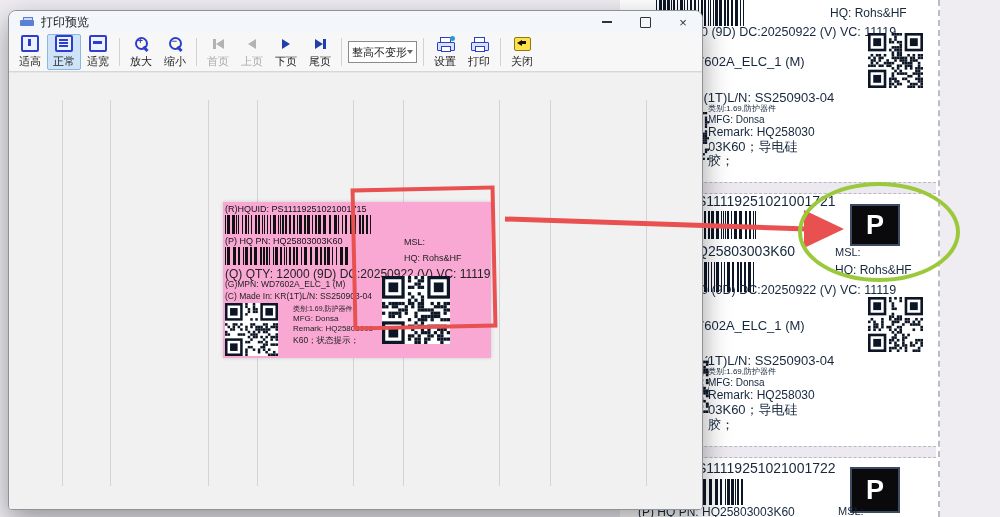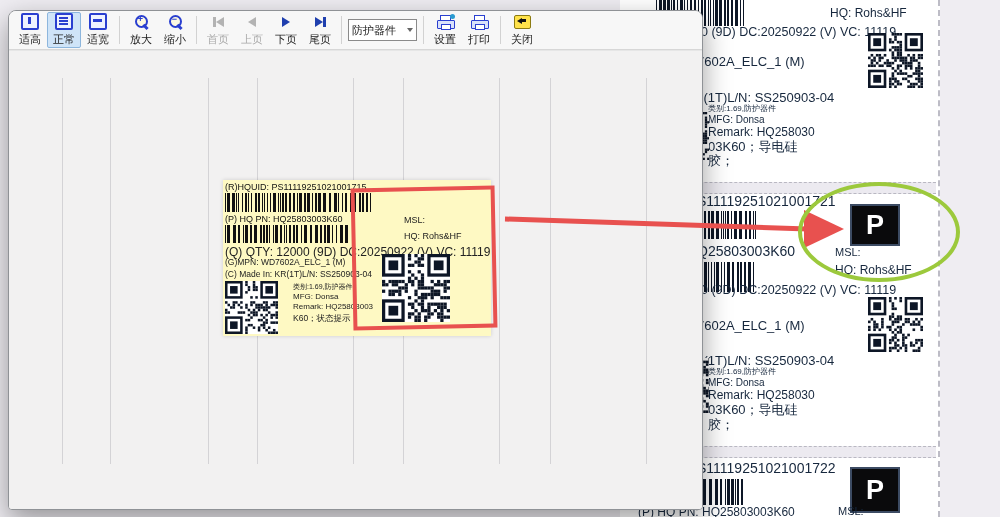--- a/index.html
+++ b/index.html
@@ -63,21 +63,21 @@
   .ic-printer .paper{position:absolute;left:3px;top:0;width:9px;height:5px;background:#fff;border:1px solid #2a3fd0;}
   .ic-printer .out{position:absolute;left:4px;top:9px;width:8px;height:4px;background:#fff;border:1px solid #2a3fd0;}
   .ic-printer.gear::after{content:"";position:absolute;right:-1px;top:-1px;width:5px;height:5px;background:#2a9bd0;border-radius:50%;}
   .ic-exit{width:15px;height:12px;background:#ffe24a;border:1px solid #8c7b12;border-radius:2px;position:relative;}
   .ic-exit .a1{position:absolute;left:2px;top:2px;width:0;height:0;border-right:5px solid #111;
                border-top:3px solid transparent;border-bottom:3px solid transparent;}
   .ic-exit .a2{position:absolute;left:6px;top:3.5px;width:5px;height:3px;background:#111;}
   
   .preview{flex:1;background:#f2f1f1;position:relative;overflow:hidden;border-top:1px solid #e6e6e6;}
   .vline{position:absolute;top:27px;height:386px;width:1px;background:#d4d3d6;}
-  .plabel{position:absolute;left:214px;top:129px;width:268px;height:156px;background:#fef9c3;
+  .plabel{position:absolute;left:214px;top:129px;width:268px;height:156px;background:#f9a8d4;
           box-shadow:0 0 4px rgba(0,0,0,.15);color:#222;}
   .plabel .t{position:absolute;white-space:nowrap;line-height:1;}
   
   .statusbar{height:20px;flex:none;background:#f0f0f0;border-top:1px solid #d8d8d8;
              display:flex;align-items:stretch;font-size:11px;color:#333;padding:1px 2px;}
   .scell{border:1px solid #d0cfc9;background:#f3f3f1;display:flex;align-items:center;padding:0 6px;
          margin-right:2px;white-space:nowrap;}
   .grip{margin-left:auto;width:14px;height:14px;align-self:flex-end;
         background:linear-gradient(135deg,transparent 50%,#bbb 50%,#bbb 56%,transparent 56%,transparent 66%,#bbb 66%,#bbb 72%,transparent 72%,transparent 82%,#bbb 82%,#bbb 88%,transparent 88%);}
   
@@ -860,20 +860,36 @@
         <div style="width: 1px; margin-right: 1px; background: rgb(13, 22, 38);"></div>
         <div style="width: 2px; margin-right: 2px; background: rgb(13, 22, 38);"></div>
         <div style="width: 2px; margin-right: 2px; background: rgb(13, 22, 38);"></div>
       </div>
   <div class="abs lbl-txt" style="left:18px;top:506px;font-size:12px;">(P) HQ PN: HQ25803003K60</div>
   <div class="abs pbadge" style="left:230px;top:467px;height:42px;">P</div>
   <div class="abs lbl-txt" style="left:218px;top:506px;font-size:11px;">MSL:</div>
 </div>
 
 <div class="abs win">
+  <div class="titlebar">
+    <div class="title-ic">
+          <div class="tp"></div>
+          <div class="tb"></div>
+        </div>
+    <div class="title-txt">打印预览</div>
+    <div class="tb-btns">
+      <div class="tb-btn">
+            <div class="min-ic"></div>
+          </div>
+      <div class="tb-btn">
+            <div class="max-ic"></div>
+          </div>
+      <div class="tb-btn">×</div>
+    </div>
+  </div>
 
   <div class="toolbar">
     <div class="tbtn">
       <div class="icbox">
             <div class="ic-fit ic-fith">
               <i></i>
             </div>
           </div>
       <span>适高</span>
     </div>
@@ -936,21 +952,21 @@
     </div>
     <div class="tbtn">
       <div class="icbox">
             <div class="tri-r"></div>
             <div class="navbar"></div>
           </div>
       <span>尾页</span>
     </div>
     <div class="sep"></div>
     <div class="dropdown">
-      <span>防护器件</span>
+      <span>整高不变形</span>
       <div class="dd-arrow"></div>
     </div>
     <div class="sep"></div>
     <div class="tbtn">
       <div class="icbox">
             <div class="ic-printer gear">
               <div class="paper"></div>
               <div class="body"></div>
               <div class="out"></div>
             </div>

